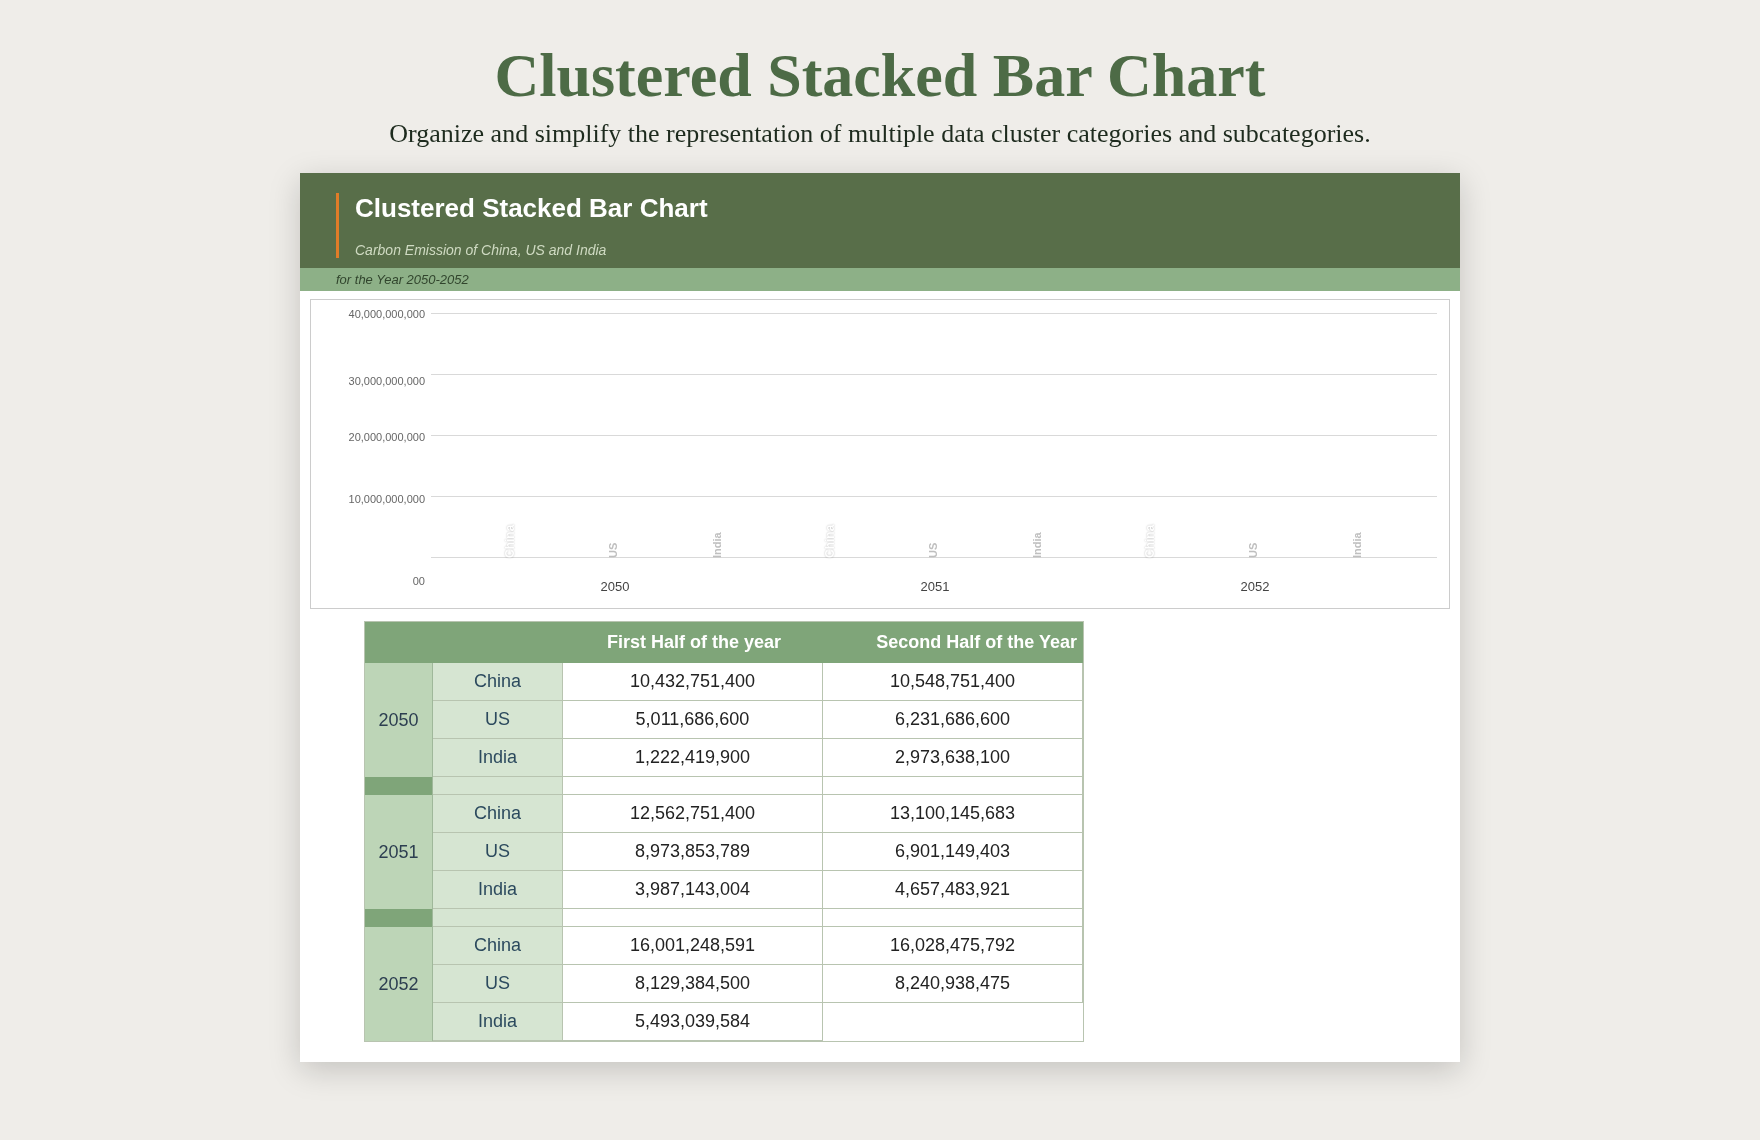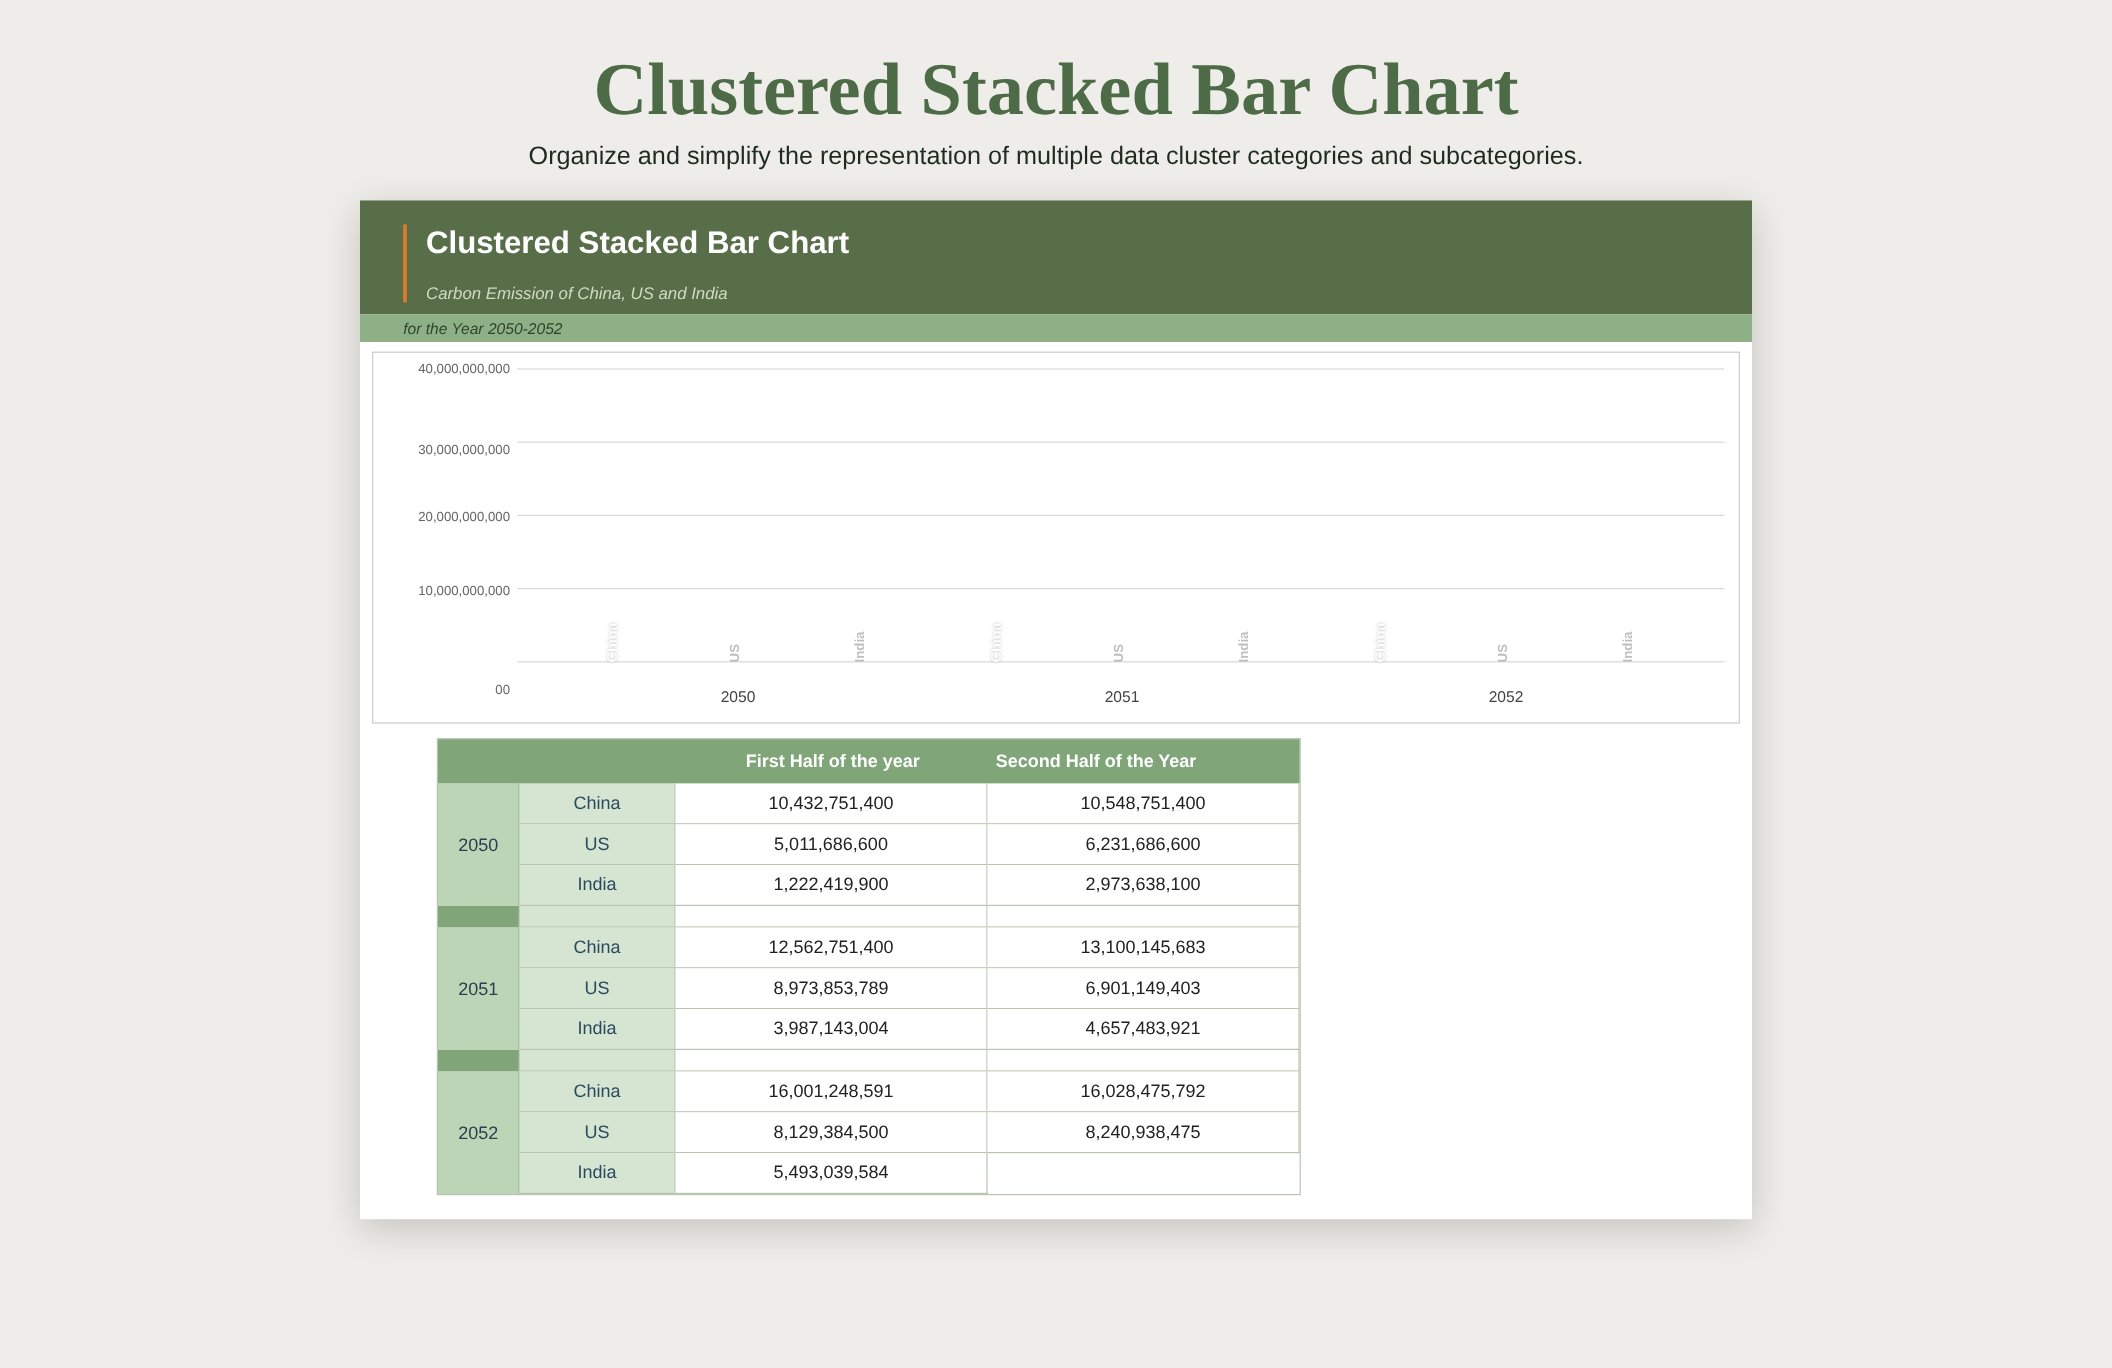--- a/index.html
+++ b/index.html
@@ -14,23 +14,24 @@
     padding-top: 40px;
   }
   .page-title {
     font-family: Georgia, "Times New Roman", serif;
     font-size: 62px;
     font-weight: 600;
     color: #4d6b46;
     margin-bottom: 8px;
   }
   .page-subtitle {
-    font-size: 21px;
+    font-size: 26px;
     color: #1e2b1e;
     margin-bottom: 24px;
+    font-family: Liberation Serif, serif;
   }
   .sheet {
     background: #ffffff;
     width: 1160px;
     box-shadow: 0 8px 30px rgba(0,0,0,0.18);
     padding-bottom: 20px;
   }
   .header-bar {
     background: #586e49;
     padding: 20px 36px 10px 36px;
@@ -94,21 +95,21 @@
   .vlab.white { color: #ffffff; font-size: 12px; font-weight: 700; text-shadow: 0 0 2px rgba(0,0,0,0.3); }
   .xlab-year {
     position: absolute; bottom: 14px; font-size: 13px; color: #444;
     transform: translateX(-50%);
   }
   
   .table-wrap {
     margin: 0 0 0 64px;
     width: 720px;
     border: 1px solid #b8c4b0;
-    font-size: 15px;
+    font-size: 18px;
   }
   .t-row { display: flex; }
   .t-head {
     background: #7fa579; color: #fff; font-weight: 700;
     display: flex;
   }
   .c-year { width: 70px; display: flex; align-items: center; justify-content: center; background: #bdd5b7; color: #2c3e50; font-weight: 500; border-right: 1px solid #9fb89a; }
   .c-country { width: 130px; background: #d6e5d2; color: #2c4a5e; text-align: center; padding: 8px 6px; border: 1px solid #b8c4b0; border-left: none; border-top: none; }
   .c-val { width: 260px; background: #fff; text-align: center; padding: 8px 6px; border: 1px solid #b8c4b0; border-left: none; border-top: none; color: #222; }
   .spacer-row .c-country, .spacer-row .c-val { height: 18px; padding: 0; }
@@ -193,21 +194,21 @@
       <div class="ytick" style="top: 14px;">40,000,000,000</div>
       <div class="xlab-year" style="left: 304px;">2050</div>
       <div class="xlab-year" style="left: 624px;">2051</div>
       <div class="xlab-year" style="left: 944px;">2052</div>
     </div>
 
   <div class="table-wrap">
     <div class="t-head">
       <div class="hc1"></div>
       <div class="hc2" style="text-align:center;padding:10px 6px">First Half of the year</div>
-      <div class="hc3" style="text-align:left;padding:10px 6px">Second Half of the Year</div>
+      <div class="hc3" style="text-align:right;padding:10px 6px">Second Half of the Year</div>
     </div>
     <div id="table-body">
         <div class="year-block">
           <div class="c-year">2050</div>
           <div class="rows">
             <div class="t-row">
               <div class="c-country">China</div>
               <div class="c-val">10,432,751,400</div>
               <div class="c-val">10,548,751,400</div>
             </div>

